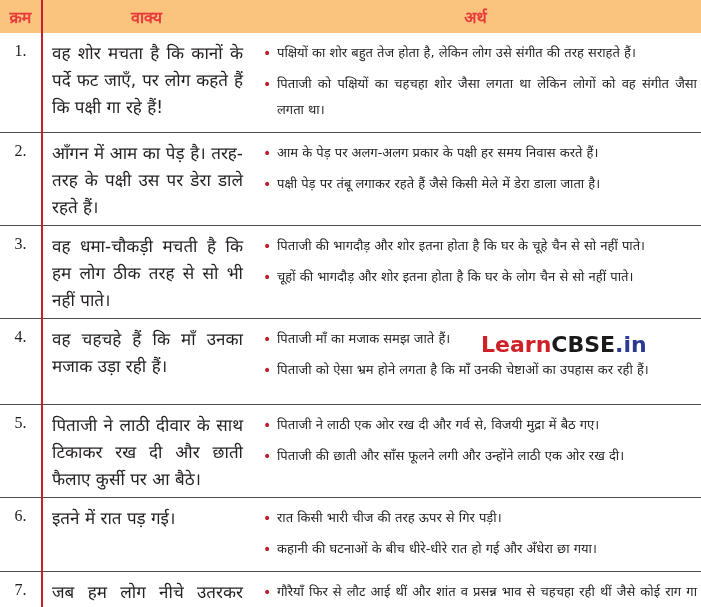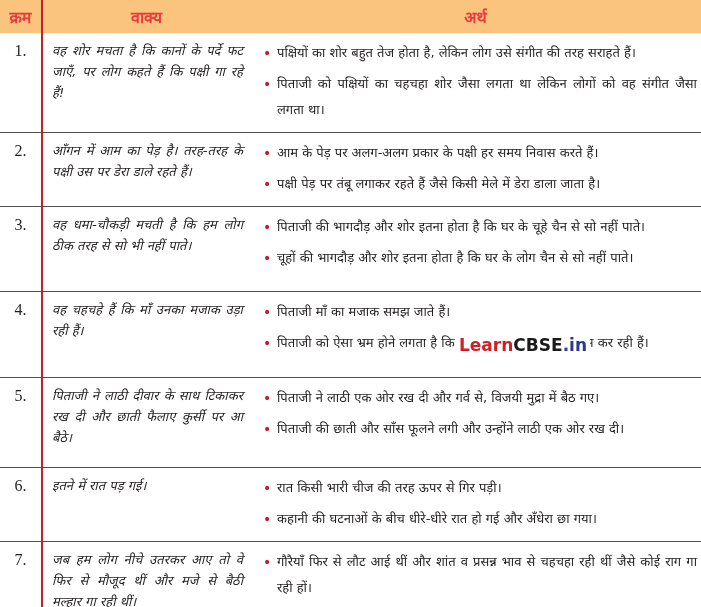--- a/index.html
+++ b/index.html
@@ -33,24 +33,23 @@
   tbody tr{border-bottom:1px solid var(--row-line);}
   tbody td{vertical-align:top;}
   td.c-num{
     text-align:center;
     font-family:"Liberation Serif","DejaVu Serif",serif;
     font-size:16px;
     padding-top:9px;
   }
   td.c-sen{
     padding:7px 7px 4px 9px;
-    font-size:13px;
-    line-height:21px;
+    font-size:17px;
+    line-height:27px;
     text-align:justify;
-    font-style:italic;
   }
   td.c-mean{padding:7px 4px 4px 12px;}
   td.c-mean ul{list-style:none;}
   td.c-mean li{
     position:relative;
     padding-left:15px;
     font-size:13px;
     line-height:26px;
     margin-bottom:5px;
     text-align:justify;
@@ -67,24 +66,24 @@
   tbody tr:nth-child(1){height:95px;}
   tbody tr:nth-child(2){height:59px;}
   tbody tr:nth-child(3){height:85px;}
   tbody tr:nth-child(4){height:86px;}
   tbody tr:nth-child(5){height:90px;}
   tbody tr:nth-child(6){height:60px;}
   tbody tr:nth-child(7){height:99px;}
   .watermark{
     position:absolute;
     top:332px;
-    left:456px;
+    left:478px;
     background:#ffffff;
     padding:0 3px;
-    font-size:17px;
+    font-size:22px;
     font-weight:bold;
     line-height:26px;
     white-space:nowrap;
     z-index:2;
   }
   .wm-learn{color:var(--wm-learn);}
   .wm-cbse{color:var(--wm-cbse);}
   .wm-in{color:var(--wm-in);}
 </style>
 </head>

